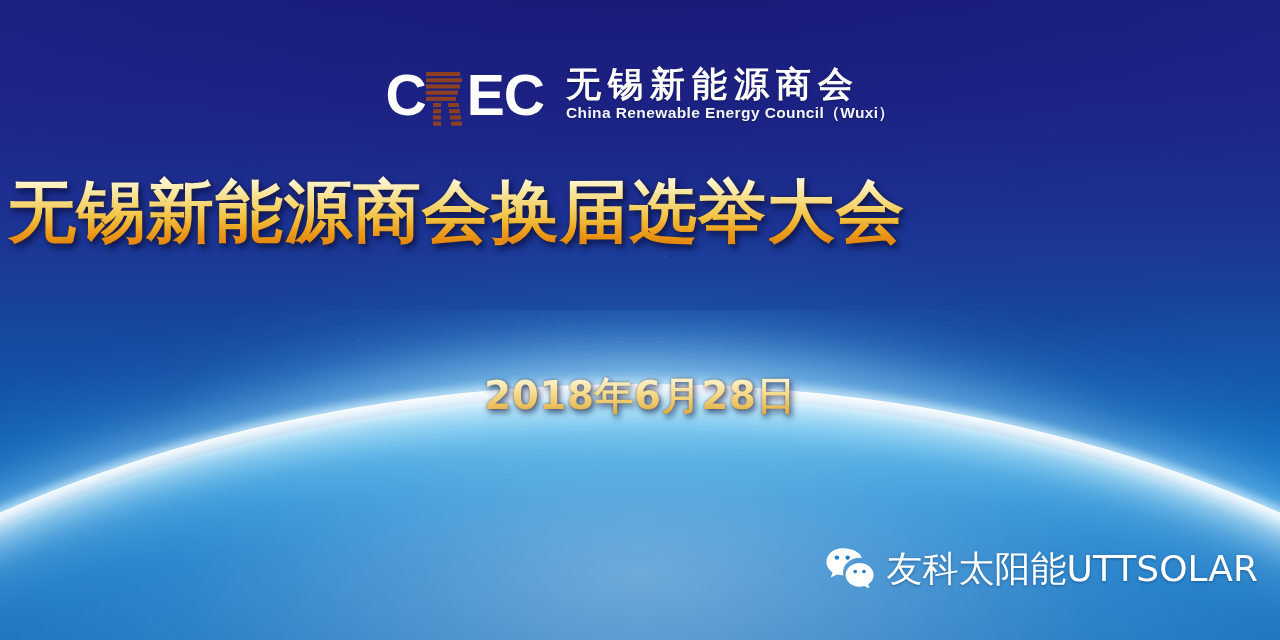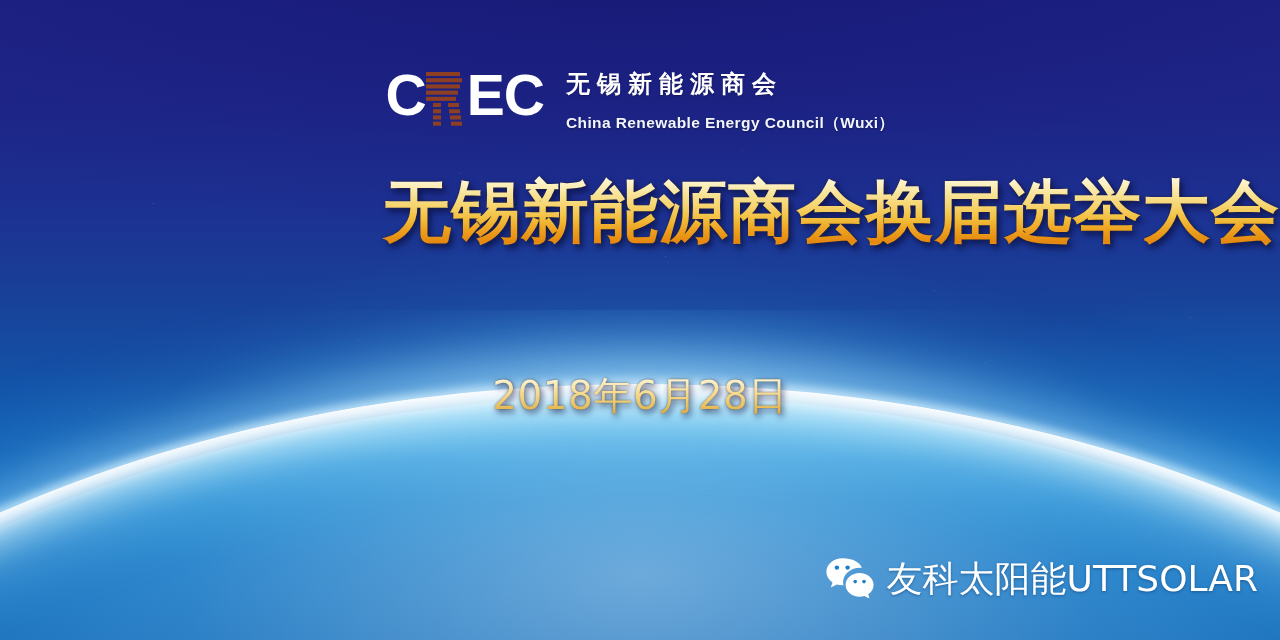--- a/index.html
+++ b/index.html
@@ -205,44 +205,44 @@
     align-self: flex-end;
   }
   .crec-r svg { display: block; }
   .org-block {
     display: flex;
     flex-direction: column;
     padding-top: 2px;
   }
   .org-cn {
     color: #ffffff;
-    font-size: 24px;
+    font-size: 35px;
     font-weight: 700;
     letter-spacing: 7px;
     line-height: 32px;
     white-space: nowrap;
     text-shadow: 0 1px 2px rgba(0,0,0,.30);
   }
   .org-en {
     color: #f2f5fb;
     font-size: 15.5px;
     font-weight: 700;
     letter-spacing: .4px;
     line-height: 20px;
-    margin-top: 13px;
+    margin-top: 3px;
     white-space: nowrap;
     text-shadow: 0 1px 2px rgba(0,0,0,.35);
   }
 
   
   .headline {
     position: absolute;
     left: 8px; right: 0;
     top: 172px;
-    text-align: right;
+    text-align: left;
   }
   .headline-line {
     display: block;
     font-family: "DejaVu Sans", "Liberation Sans", sans-serif;
     font-weight: 700;
     font-size: 68px;
     line-height: 80px;
     letter-spacing: 1px;
     white-space: nowrap;
     background-image: linear-gradient(to bottom,
@@ -268,21 +268,21 @@
     position: absolute;
     left: 0; right: 0;
     top: 372px;
     display: flex;
     justify-content: center;
     align-items: baseline;
     gap: 62px;
   }
   .meta-text {
     font-family: "DejaVu Sans", "Liberation Sans", sans-serif;
-    font-weight: 400;
+    font-weight: 700;
     font-size: 39px;
     line-height: 48px;
     letter-spacing: .5px;
     white-space: nowrap;
     background-image: linear-gradient(to bottom,
       #fffaec 0%,
       #fbedbf 22%,
       #f4d886 48%,
       #eac060 70%,
       #e0a93f 88%,
@@ -293,21 +293,21 @@
     -webkit-text-fill-color: transparent;
     filter:
       drop-shadow(0 0 1px rgba(50,34,0,.45))
       drop-shadow(2px 3px 3px rgba(6,14,64,.70));
   }
 
   
   .watermark {
     position: absolute;
     right: 22px;
-    bottom: 38px;
+    bottom: 48px;
     display: flex;
     align-items: center;
     gap: 12px;
   }
   .wechat-icon { display: block; }
   .watermark-text {
     font-family: "DejaVu Sans", "Liberation Sans", sans-serif;
     font-weight: 400;
     font-size: 36px;
     line-height: 42px;

